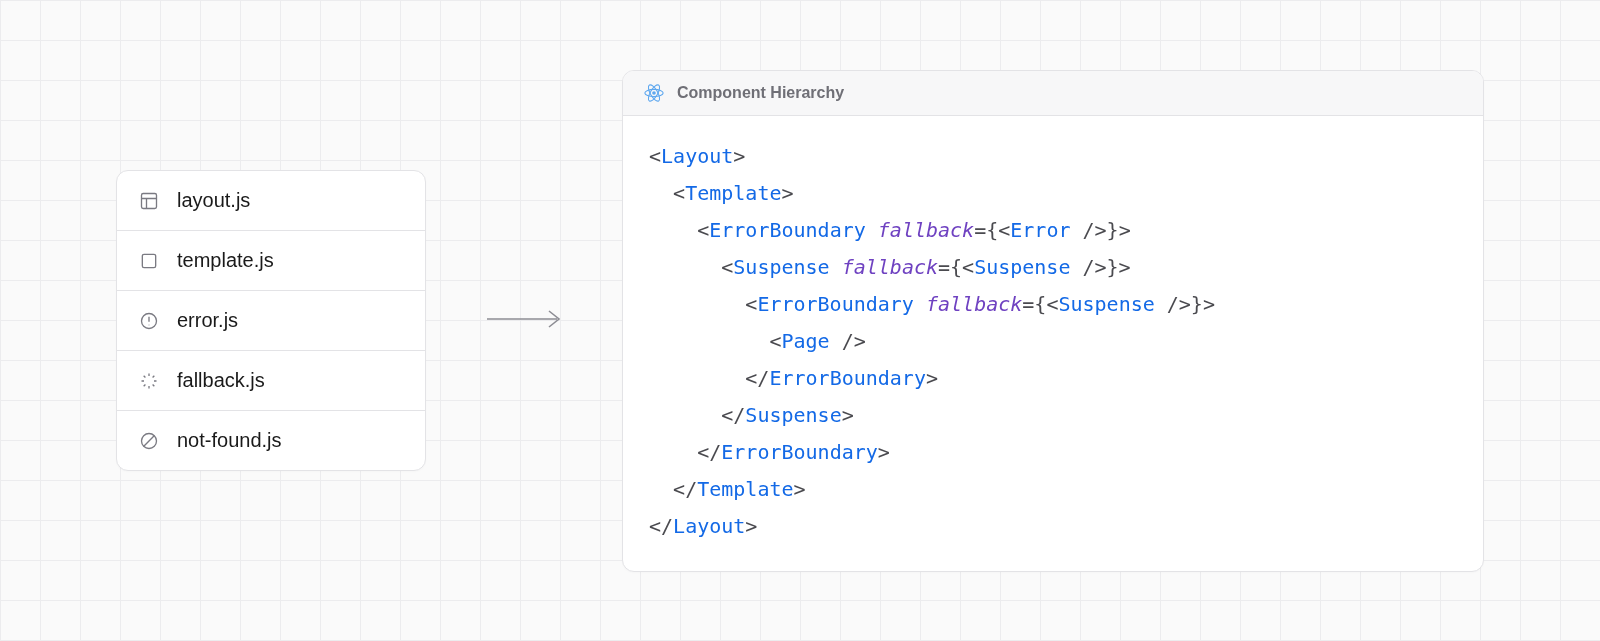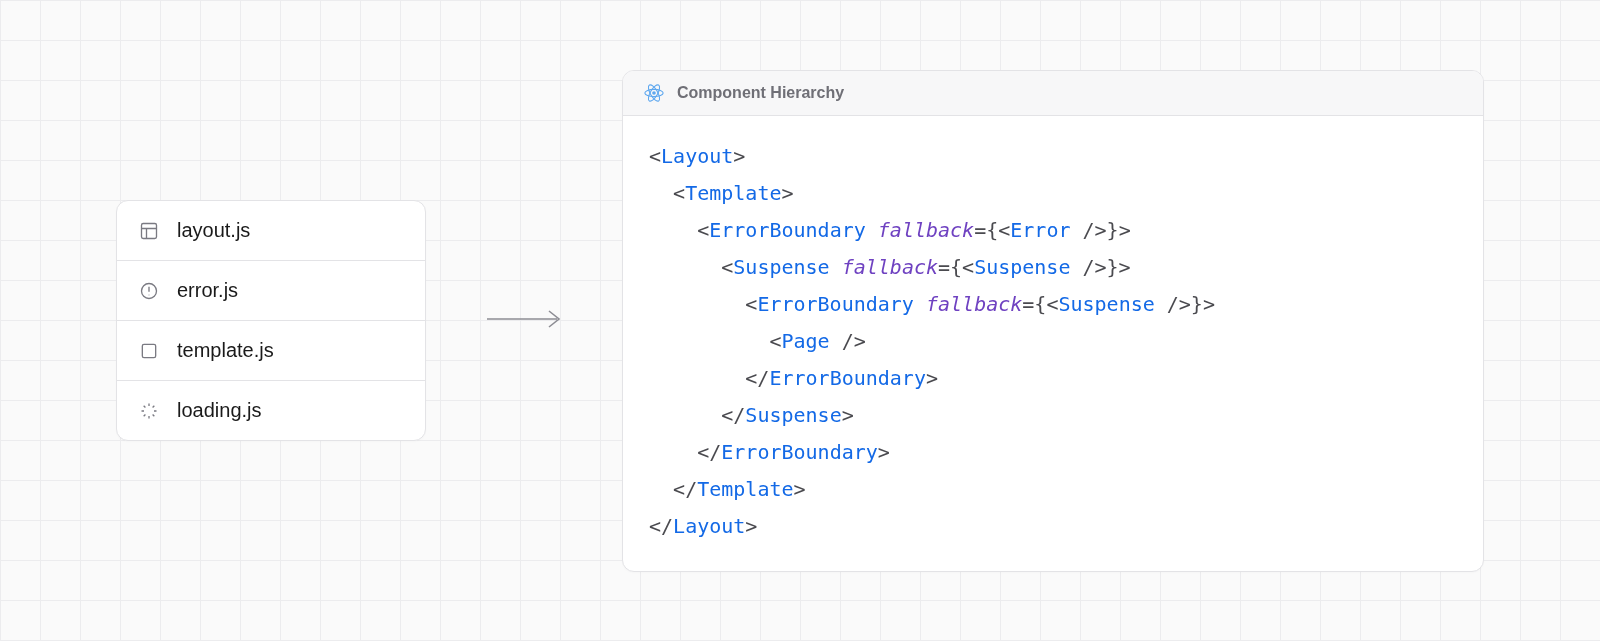--- a/index.html
+++ b/index.html
@@ -87,41 +87,50 @@
       <svg viewBox="0 0 24 24">
           <rect x="3" y="3" width="18" height="18" rx="2"></rect>
           <path d="M3 9h18M9 9v12"></path>
         </svg>
     </span>
     <span>layout.js</span>
   </div>
   <div class="file">
     <span class="ico">
       <svg viewBox="0 0 24 24">
+          <rect x="4" y="4" width="16" height="16" rx="2"></rect>
+        </svg>
+    </span>
+    <span>template.js</span>
+  </div>
+  <div class="file">
+    <span class="ico">
+      <svg viewBox="0 0 24 24">
           <circle cx="12" cy="12" r="9"></circle>
           <path d="M12 7v6M12 16.5v.5"></path>
         </svg>
     </span>
     <span>error.js</span>
   </div>
   <div class="file">
     <span class="ico">
       <svg viewBox="0 0 24 24">
-          <rect x="4" y="4" width="16" height="16" rx="2"></rect>
+          <path d="M12 3v3M12 18v3M3 12h3M18 12h3M5.6 5.6l2.1 2.1M16.3 16.3l2.1 2.1M5.6 18.4l2.1-2.1M16.3 7.7l2.1-2.1"></path>
         </svg>
     </span>
-    <span>template.js</span>
+    <span>fallback.js</span>
   </div>
   <div class="file">
     <span class="ico">
       <svg viewBox="0 0 24 24">
-          <path d="M12 3v3M12 18v3M3 12h3M18 12h3M5.6 5.6l2.1 2.1M16.3 16.3l2.1 2.1M5.6 18.4l2.1-2.1M16.3 7.7l2.1-2.1"></path>
+          <circle cx="12" cy="12" r="9"></circle>
+          <path d="M5.5 18.5L18.5 5.5"></path>
         </svg>
     </span>
-    <span>loading.js</span>
+    <span>not-found.js</span>
   </div>
 </div>
 
 <div class="arrow">
   <svg viewBox="0 0 80 24">
       <path d="M3 12h70M65 4l10 8-10 8"></path>
     </svg>
 </div>
 
 <div class="code-panel">

